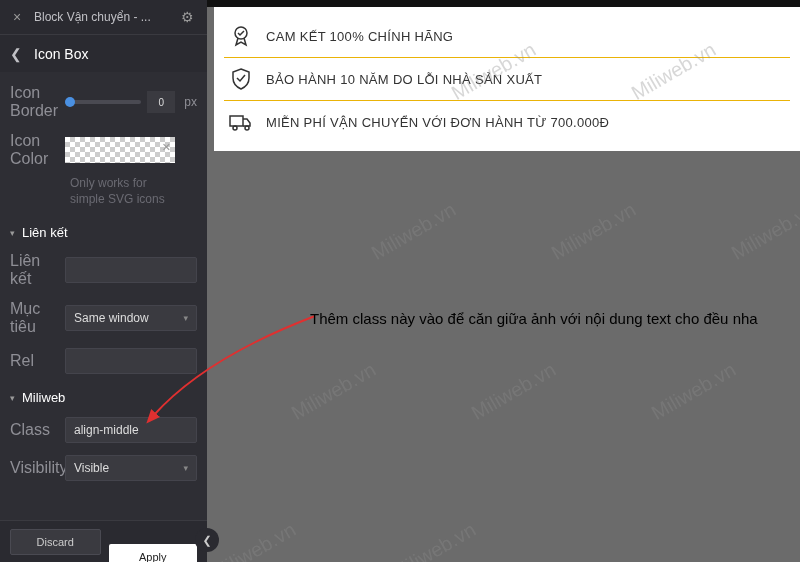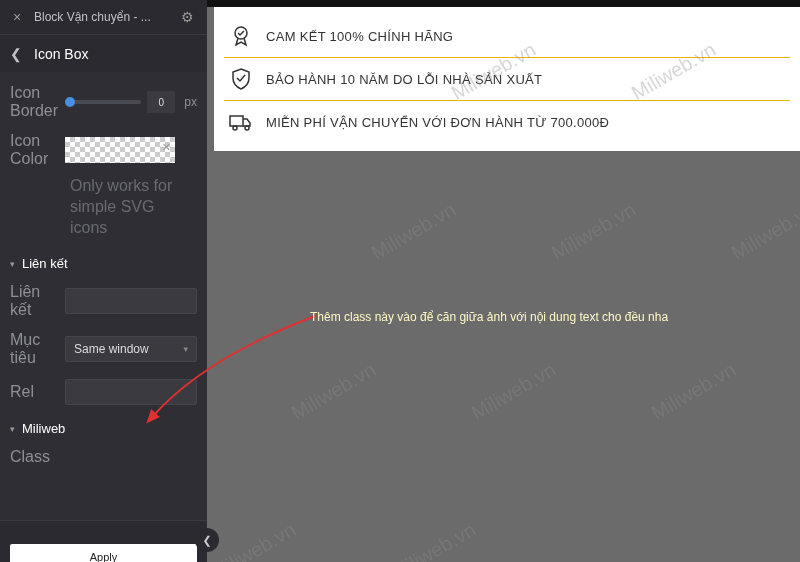--- a/index.html
+++ b/index.html
@@ -18,21 +18,21 @@
 .row { display: flex; align-items: center; padding: 6px 10px; min-height: 30px; }
 .row .lab { width: 55px; color: #8f8f96; font-size: 16px; }
 .row .ctrl { flex: 1; }
 .slider-wrap { display: flex; align-items: center; gap: 6px; flex: 1; }
 .slider { flex: 1; height: 4px; background: #4a4a52; border-radius: 2px; position: relative; }
 .slider .dot { width: 10px; height: 10px; background: #4a90e2; border-radius: 50%; position: absolute; left: 0; top: -3px; }
 .numbox { width: 28px; height: 22px; background: #3a3a40; color: #ddd; font-size: 10px; display: flex; align-items: center; justify-content: center; }
 .unit { color: #8f8f96; font-size: 12px; padding-left: 3px; }
 .swatch { width: 110px; height: 26px; background-image: linear-gradient(45deg,#ccc 25%,transparent 25%),linear-gradient(-45deg,#ccc 25%,transparent 25%),linear-gradient(45deg,transparent 75%,#ccc 75%),linear-gradient(-45deg,transparent 75%,#ccc 75%); background-size: 10px 10px; background-position: 0 0,0 5px,5px -5px,-5px 0; background-color: #fff; cursor: pointer; position: relative; }
 .swatch::after { content: "✕"; position: absolute; right: 4px; top: 4px; color: #999; font-size: 11px; }
-.hint { color: #6a6a72; font-size: 16px; padding: 2px 24px 8px 70px; line-height: 1.3; }
+.hint { color: #6a6a72; font-size: 12px; padding: 2px 24px 8px 70px; line-height: 1.3; }
 .sect { display: flex; align-items: center; padding: 10px 10px 6px; color: #fff; font-size: 13px; }
 .sect .chev { width: 12px; font-size: 9px; color: #999; }
 .inputish { height: 26px; background: #3a3a40; border: 1px solid #44444c; border-radius: 2px; display: flex; align-items: center; padding: 0 8px; color: #ddd; font-size: 12px; position: relative; }
 .inputish.sel::after { content: "▾"; position: absolute; right: 8px; color: #888; font-size: 9px; }
 
 .footer { position: absolute; left: 0; bottom: 0; width: 207px; height: 42px; background: #2a2a30; border-top: 1px solid #3a3a40; display: flex; align-items: center; padding: 0 10px; gap: 8px; }
 .btn { flex: 1; height: 26px; border-radius: 2px; font-size: 11px; display: flex; align-items: center; justify-content: center; cursor: pointer; }
 .btn.discard { background: #3a3a40; color: #ccc; border: 1px solid #4a4a52; }
 .btn.apply { background: #fff; color: #222; margin-top: 31px; }
 
@@ -40,21 +40,21 @@
 
 .canvas { position: absolute; left: 207px; top: 0; right: 0; bottom: 0; background: #6b6b6b; }
 .darktab { position: absolute; left: 0; top: 0; right: 0; height: 7px; background: #111; }
 .content-card { position: absolute; left: 7px; top: 7px; right: 0; background: #fff; padding: 8px 10px; }
 .feat { display: flex; align-items: center; gap: 12px; padding: 8px 4px; font-size: 13px; color: #333; letter-spacing: .3px; }
 .feat:not(:last-child) { border-bottom: 1px solid #eab308; }
 .ficon { width: 26px; height: 26px; display: flex; align-items: center; justify-content: center; }
 .ficon svg { width: 24px; height: 24px; stroke: #333; stroke-width: 1.5; fill: none; }
 
 .arrow-svg { position: absolute; left: 145px; top: 308px; pointer-events: none; z-index: 20; }
-.annot { position: absolute; left: 310px; top: 310px; color: #fef9c3; font-size: 12px; z-index: 20; }
+.annot { position: absolute; left: 310px; top: 310px; color: #000000; font-size: 15px; z-index: 20; }
 
 .wm { position: absolute; left: 207px; top: 0; right: 0; bottom: 0; pointer-events: none; color: rgba(140,140,140,.35); font-size: 20px; overflow: hidden; }
 .wm span { position: absolute; transform: rotate(-30deg); white-space: nowrap; }
 </style>
 </head>
 <body>
 
 <div class="topbar">
   <div class="close-x">×</div>
   <div class="title">Block Vận chuyển - ...</div>
@@ -107,24 +107,34 @@
         <div class="inputish"></div>
       </div>
   </div>
 
   <div class="sect">
       <span class="chev">▾</span>
       <span>Miliweb</span>
     </div>
   <div class="row">
     <div class="lab">Class</div>
+    <div class="ctrl">
+        <div class="inputish">align-middle</div>
+      </div>
+  </div>
+  <div class="row">
+    <div class="lab">Visibility</div>
+    <div class="ctrl">
+        <div class="inputish sel">Visible</div>
+      </div>
   </div>
 </div>
 
 <div class="footer">
+  <div class="btn discard">Discard</div>
   <div class="btn apply">Apply</div>
 </div>
 
 <div class="collapse-btn">❮</div>
 
 <div class="canvas">
   <div class="darktab"></div>
   <div class="content-card">
     <div class="feat">
       <span class="ficon">

